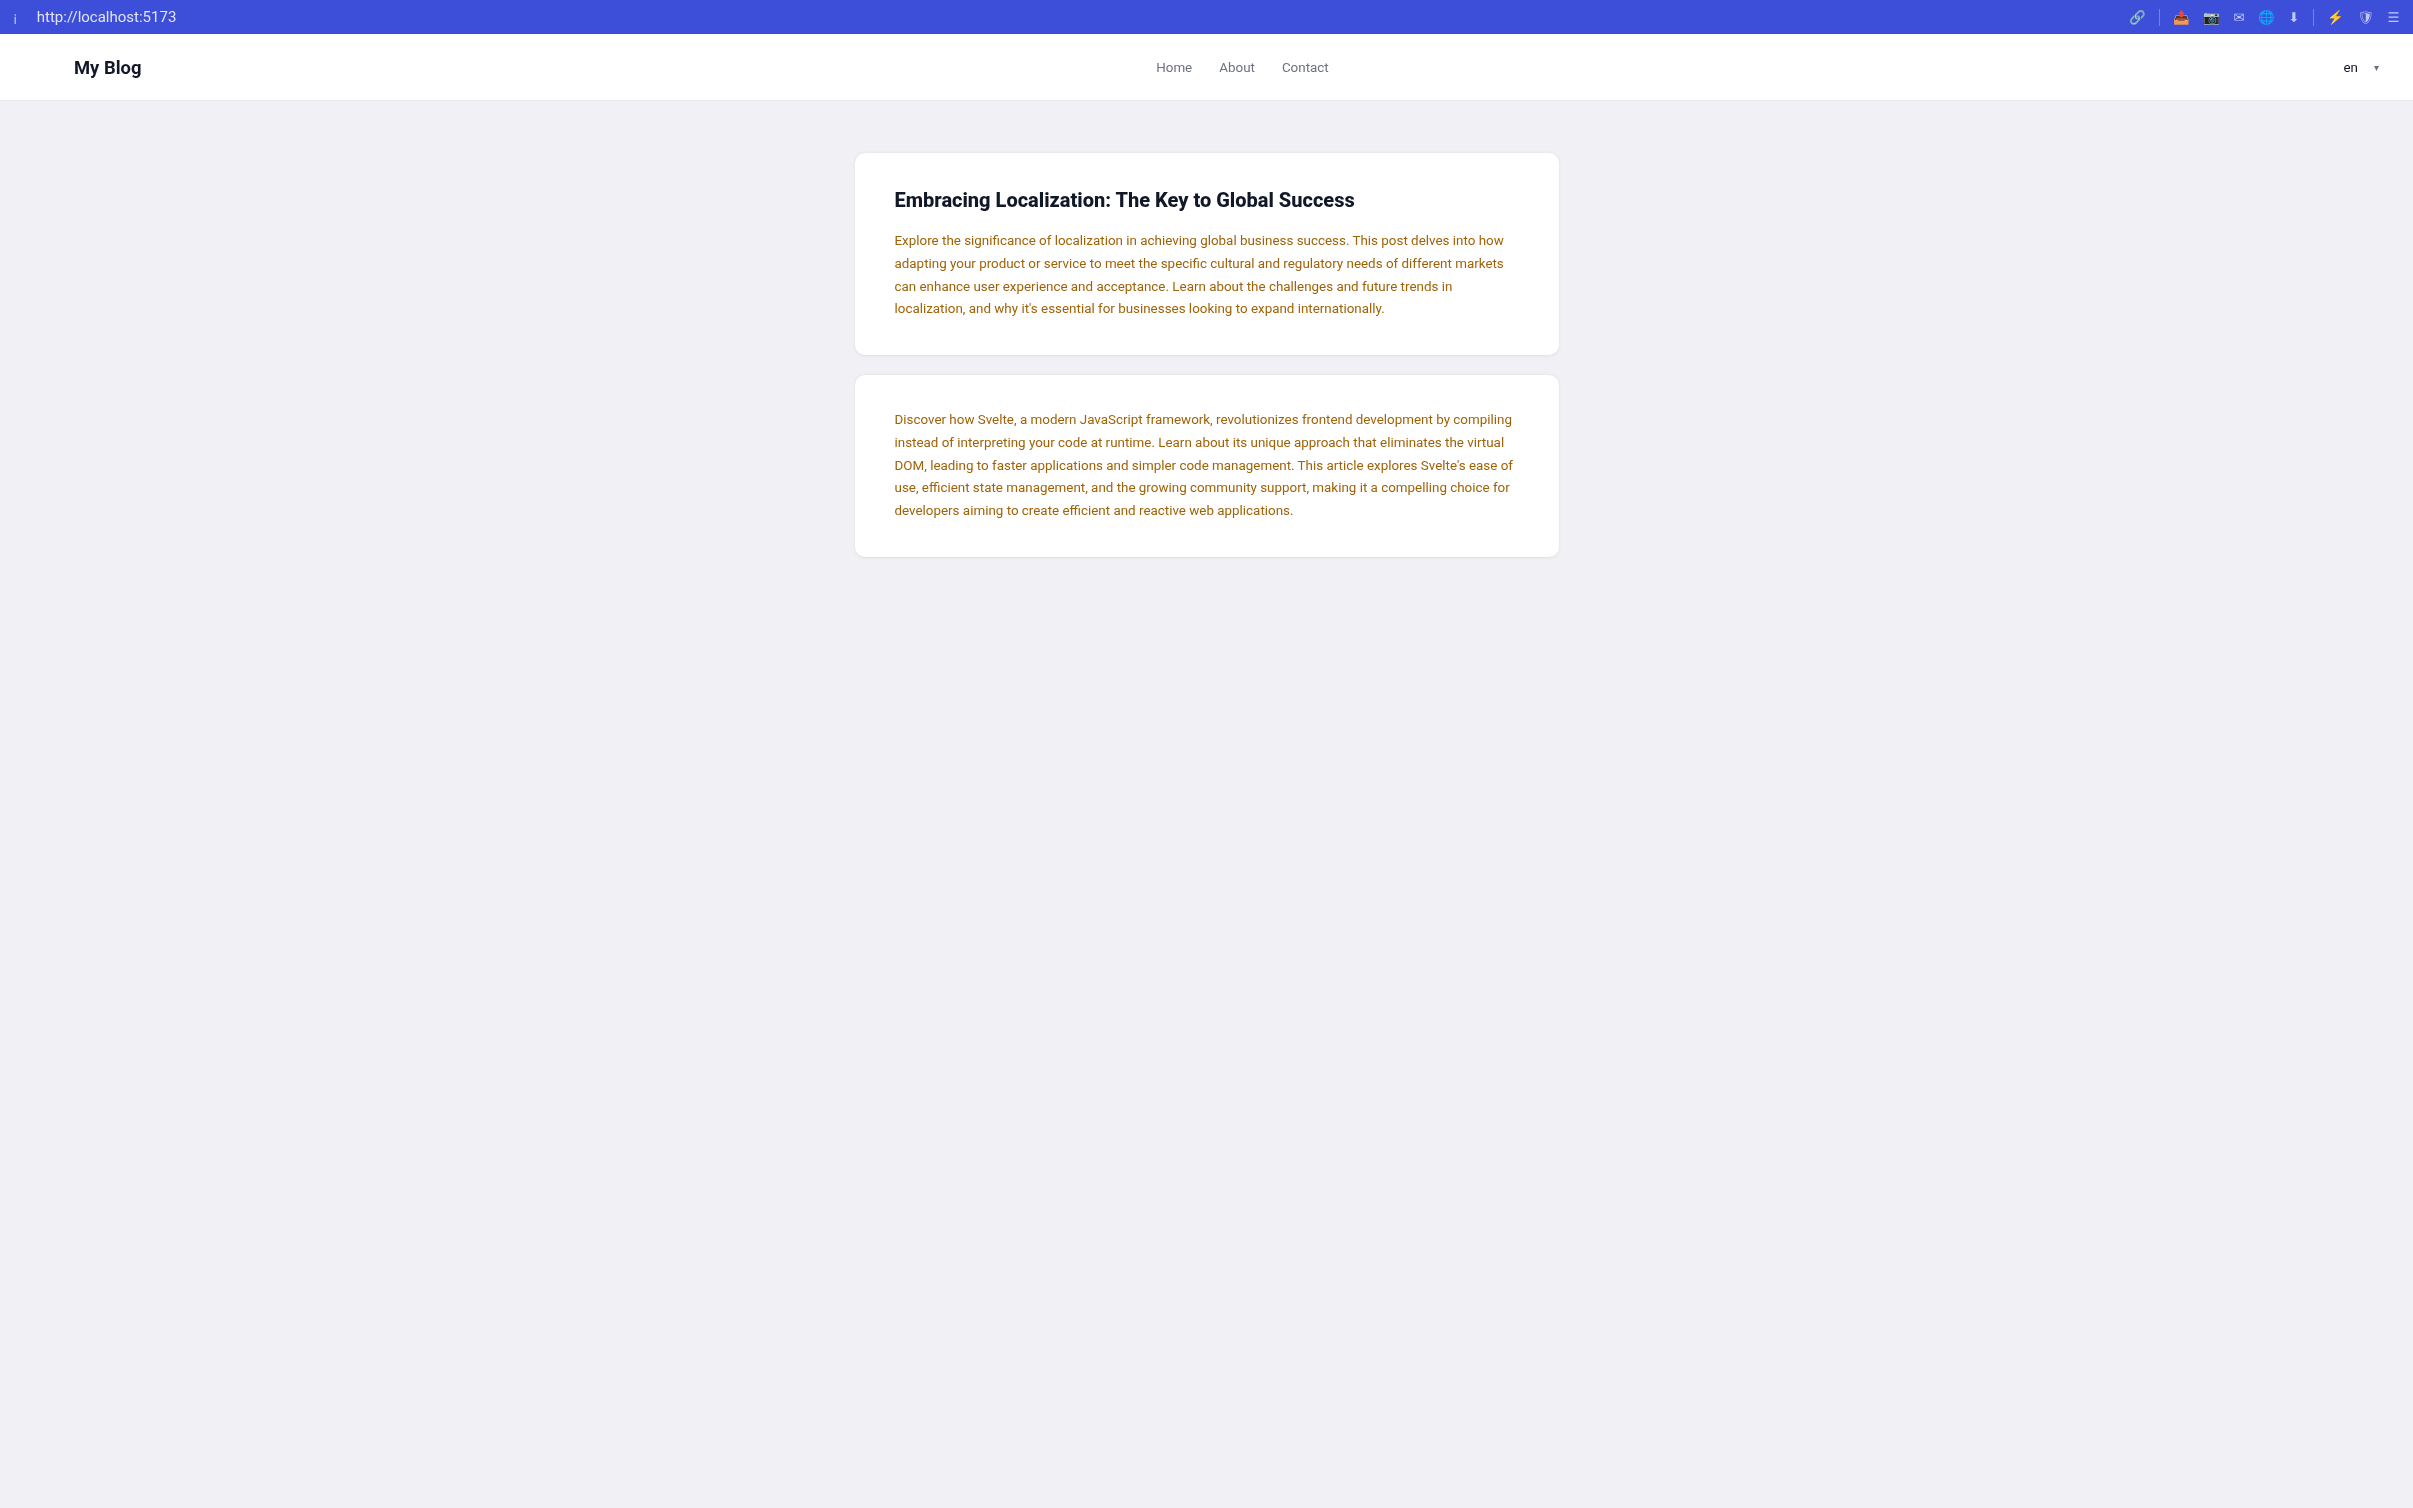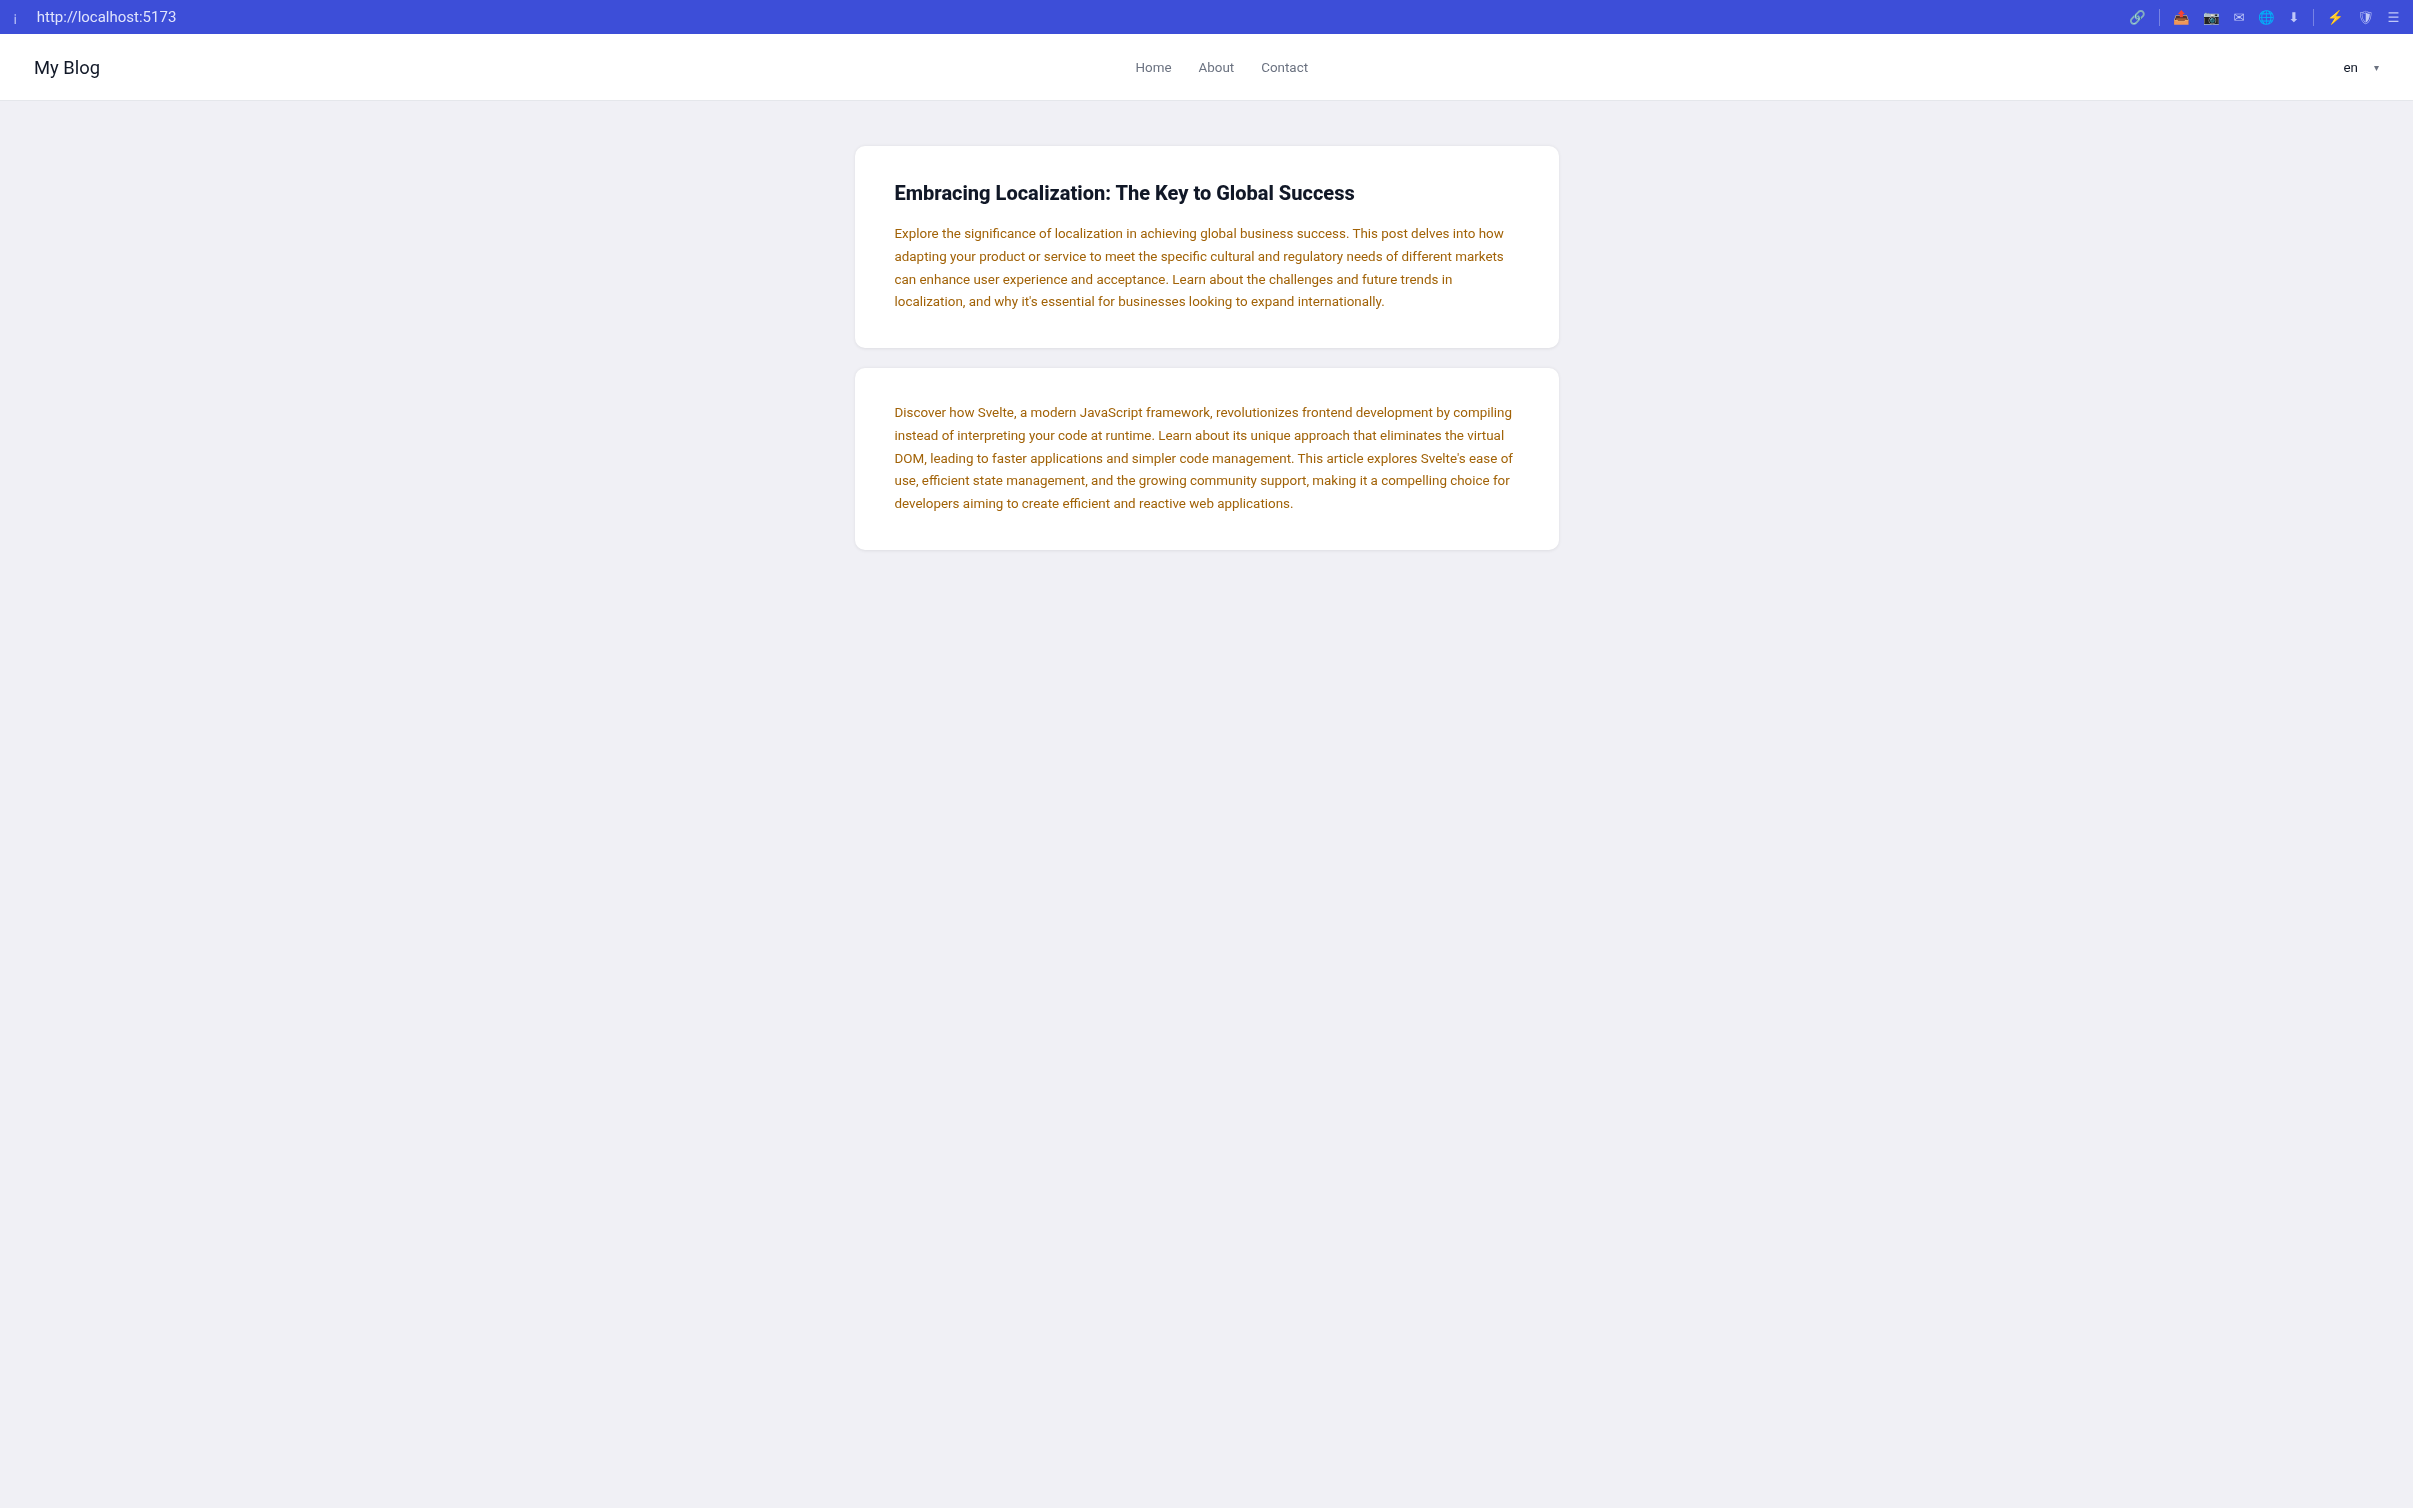--- a/index.html
+++ b/index.html
@@ -65,23 +65,24 @@
       border-bottom: 0.8px solid #e5e7eb;
       padding: 0 34px;
       height: 67px;
       display: flex;
       align-items: center;
       justify-content: space-between;
     }
 
     .navbar-brand {
       font-size: 18.4px;
-      font-weight: 400;
+      font-weight: 700;
       color: #111827;
       text-decoration: none;
+      margin-left: 40px;
     }
 
     .navbar-nav {
       display: flex;
       align-items: center;
       gap: 27px;
       list-style: none;
     }
 
     .navbar-nav a {
@@ -107,21 +108,21 @@
 
     
     .main-content {
       background: #f0f0f5;
       padding: 40px 34px;
       min-height: calc(100vh - 101px);
     }
 
     .posts-container {
       max-width: 704px;
-      margin: 5px auto;
+      margin: 12px auto;
       display: flex;
       flex-direction: column;
       gap: 20px;
     }
 
     
     .post-card {
       background: #ffffff;
       border-radius: 10px;
       padding: 34px 40px;

